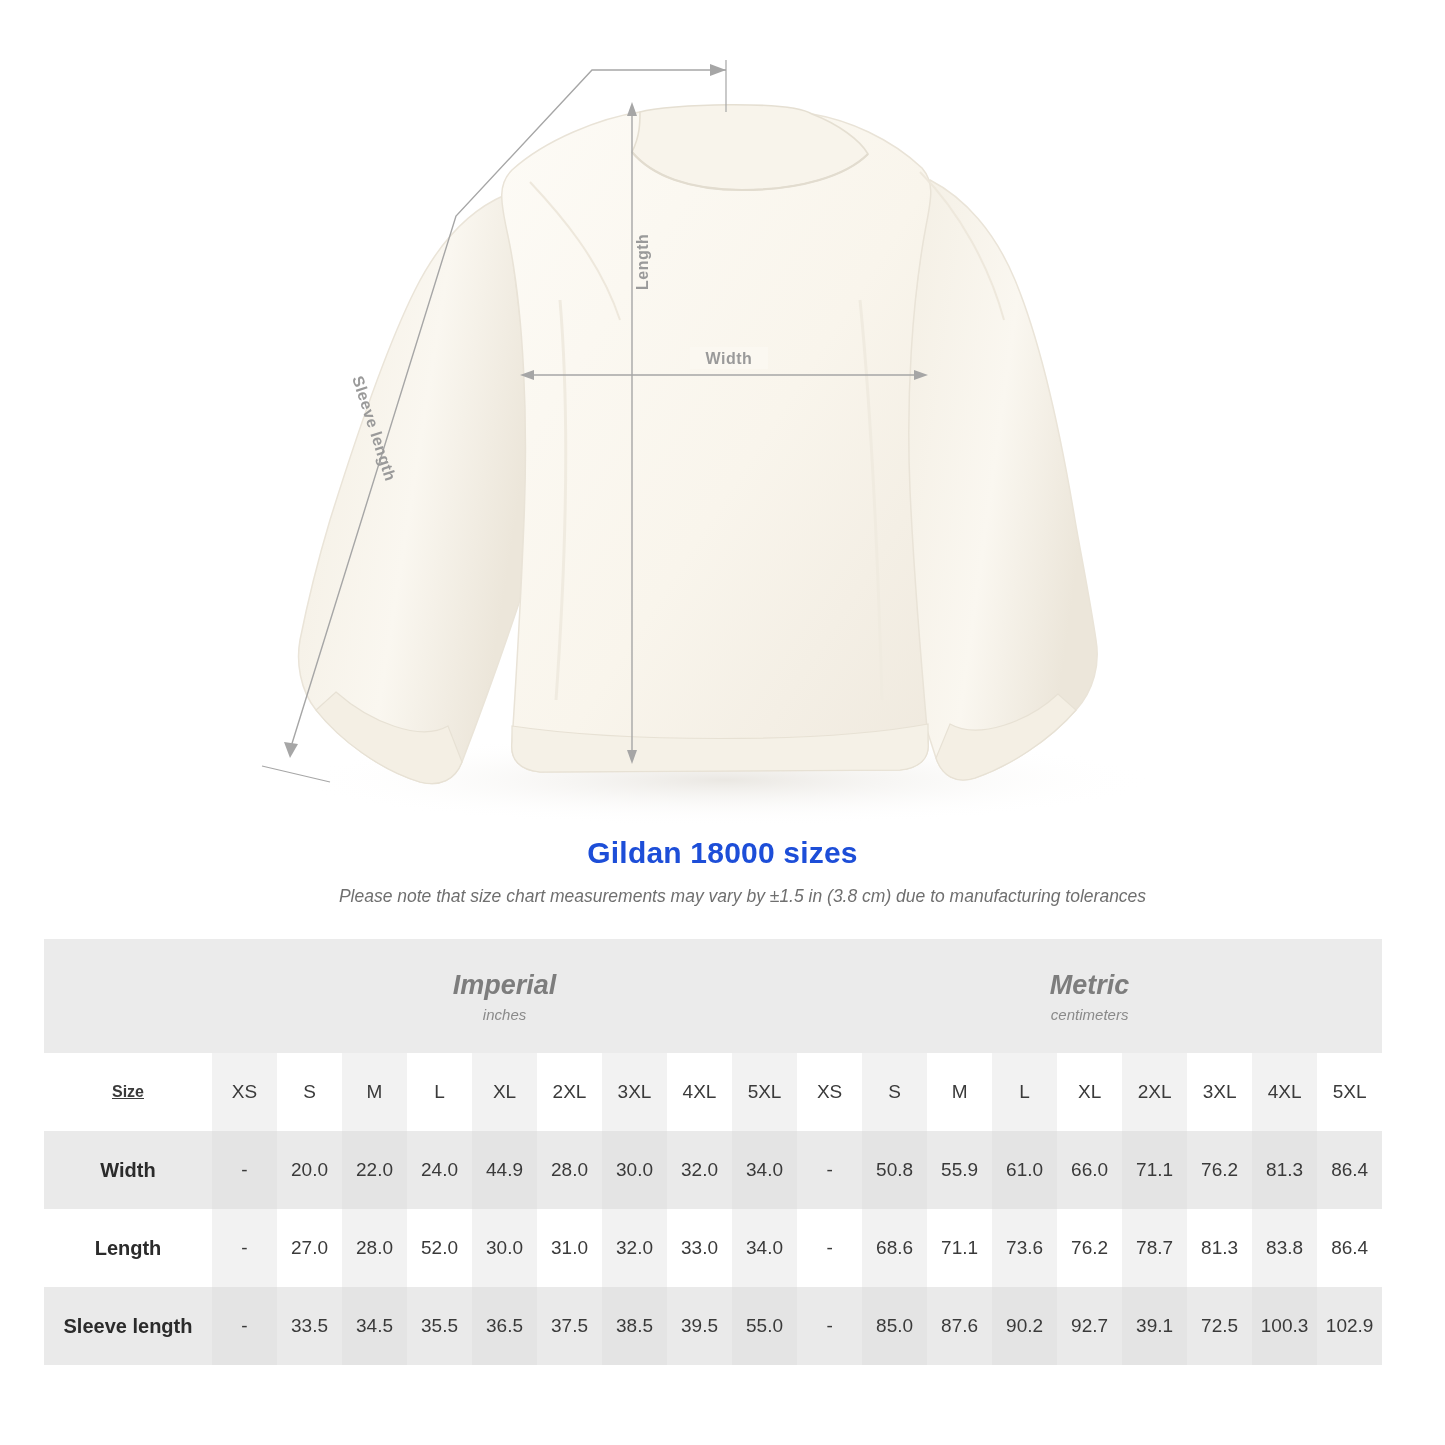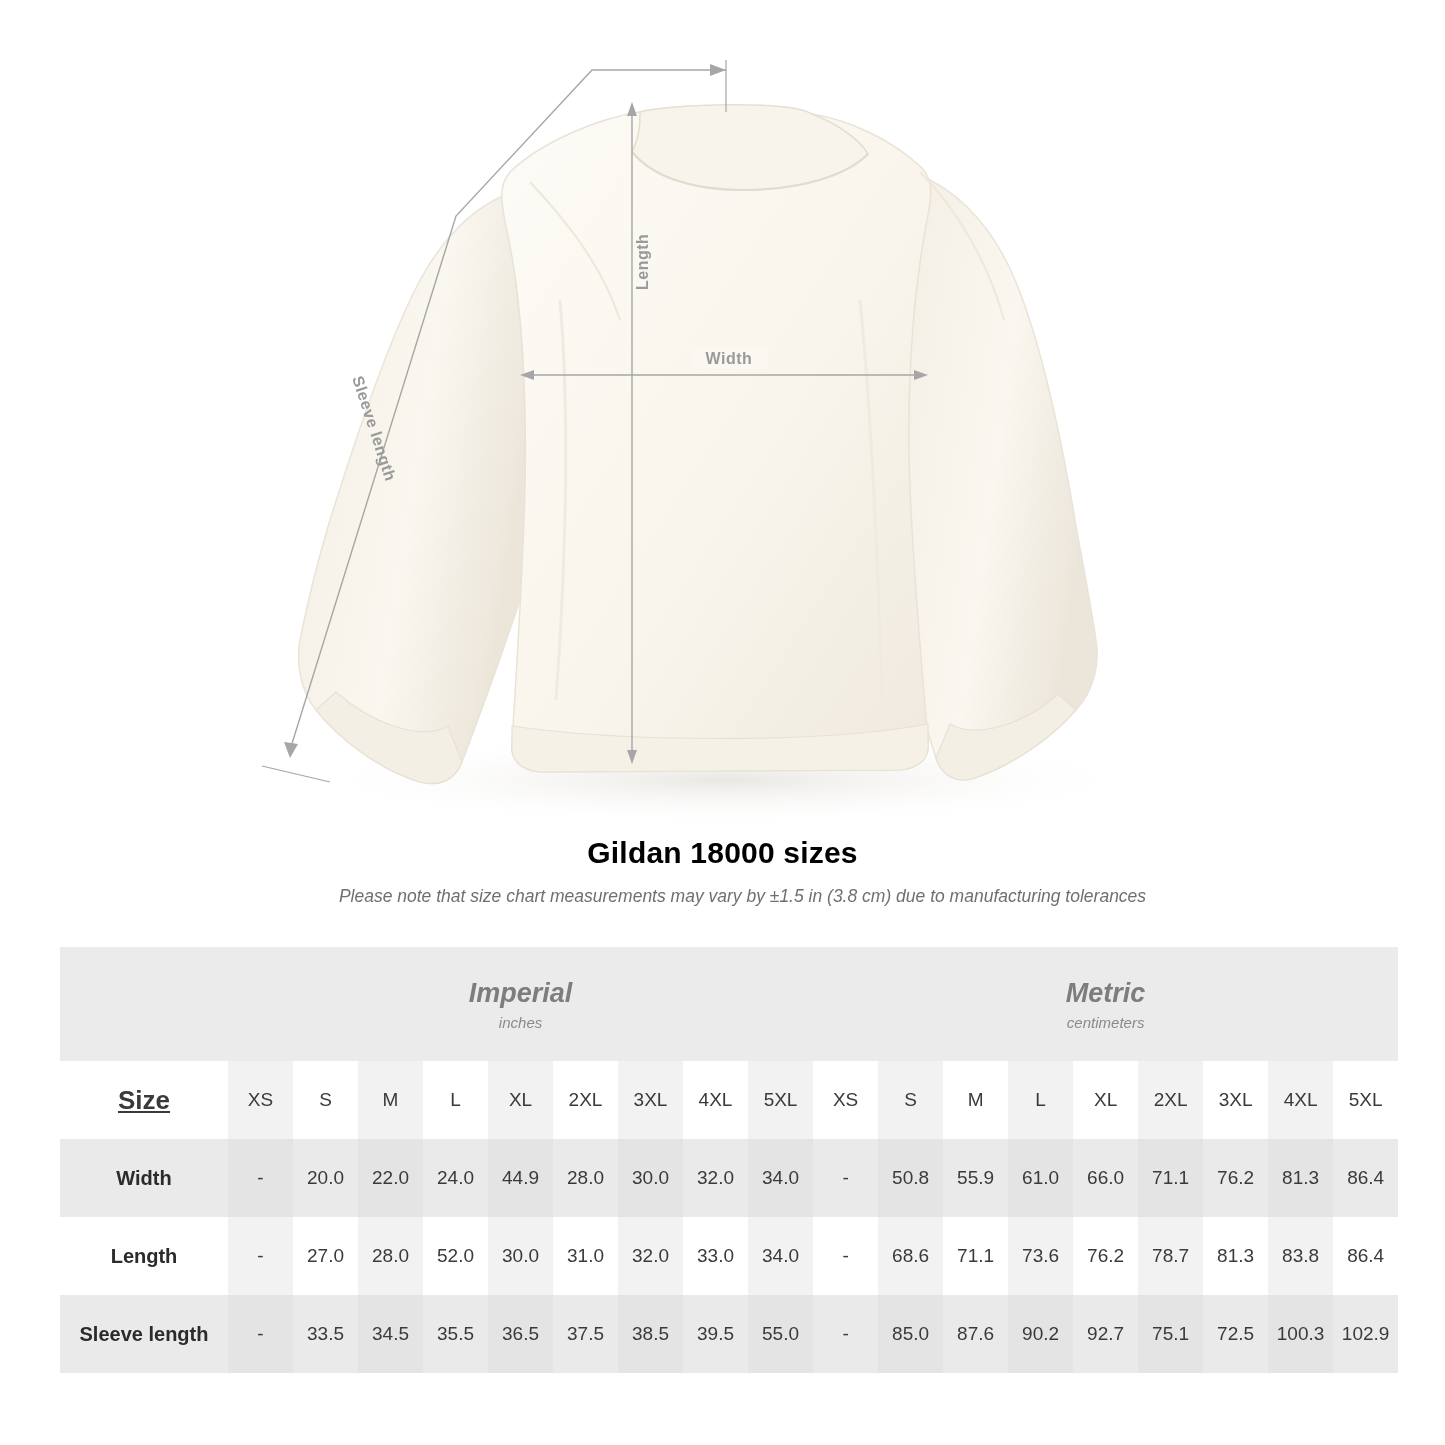--- a/index.html
+++ b/index.html
@@ -30,35 +30,35 @@
   }
 
   
   .title-block {
     text-align: center;
     margin-top: 6px;
   }
   .chart-title {
     font-size: 30px;
     font-weight: bold;
-    color: #000000;
+    color: #1d4ed8;
     letter-spacing: 0.2px;
   }
   .chart-note {
     margin-top: 16px;
     font-size: 17.5px;
     font-style: italic;
     color: #6f6f6f;
     padding-left: 40px;
   }
 
   
   .table-wrap {
-    margin-top: 40px;
-    padding: 0 60px;
+    margin-top: 32px;
+    padding: 0 44px;
     box-sizing: border-box;
     width: 1182px;
   }
   table.size-table {
     width: 100%;
     border-collapse: collapse;
     table-layout: fixed;
   }
   table.size-table td, table.size-table th {
     text-align: center;
@@ -91,21 +91,21 @@
   
   .head-row td {
     height: 76px;
     vertical-align: middle;
     background: #ffffff;
     font-size: 19.5px;
     color: #2e2e2e;
   }
   .head-row td.rowlabel {
     font-weight: bold;
-    font-size: 26px;
+    font-size: 16px;
     text-decoration: underline;
   }
   .head-row td.altcell { background: #f2f2f2; }
 
   
   .data-row td {
     height: 76px;
     vertical-align: middle;
   }
   .data-row td.rowlabel {
@@ -354,20 +354,20 @@
         <td class="altcell">36.5</td>
         <td>37.5</td>
         <td class="altcell">38.5</td>
         <td>39.5</td>
         <td class="altcell">55.0</td>
         <td>-</td>
         <td class="altcell">85.0</td>
         <td>87.6</td>
         <td class="altcell">90.2</td>
         <td>92.7</td>
-        <td class="altcell">75.1</td>
+        <td class="altcell">39.1</td>
         <td>72.5</td>
         <td class="altcell">100.3</td>
         <td>102.9</td>
       </tr>
     </tbody>
   </table>
 </div>
 
 </body></html>

